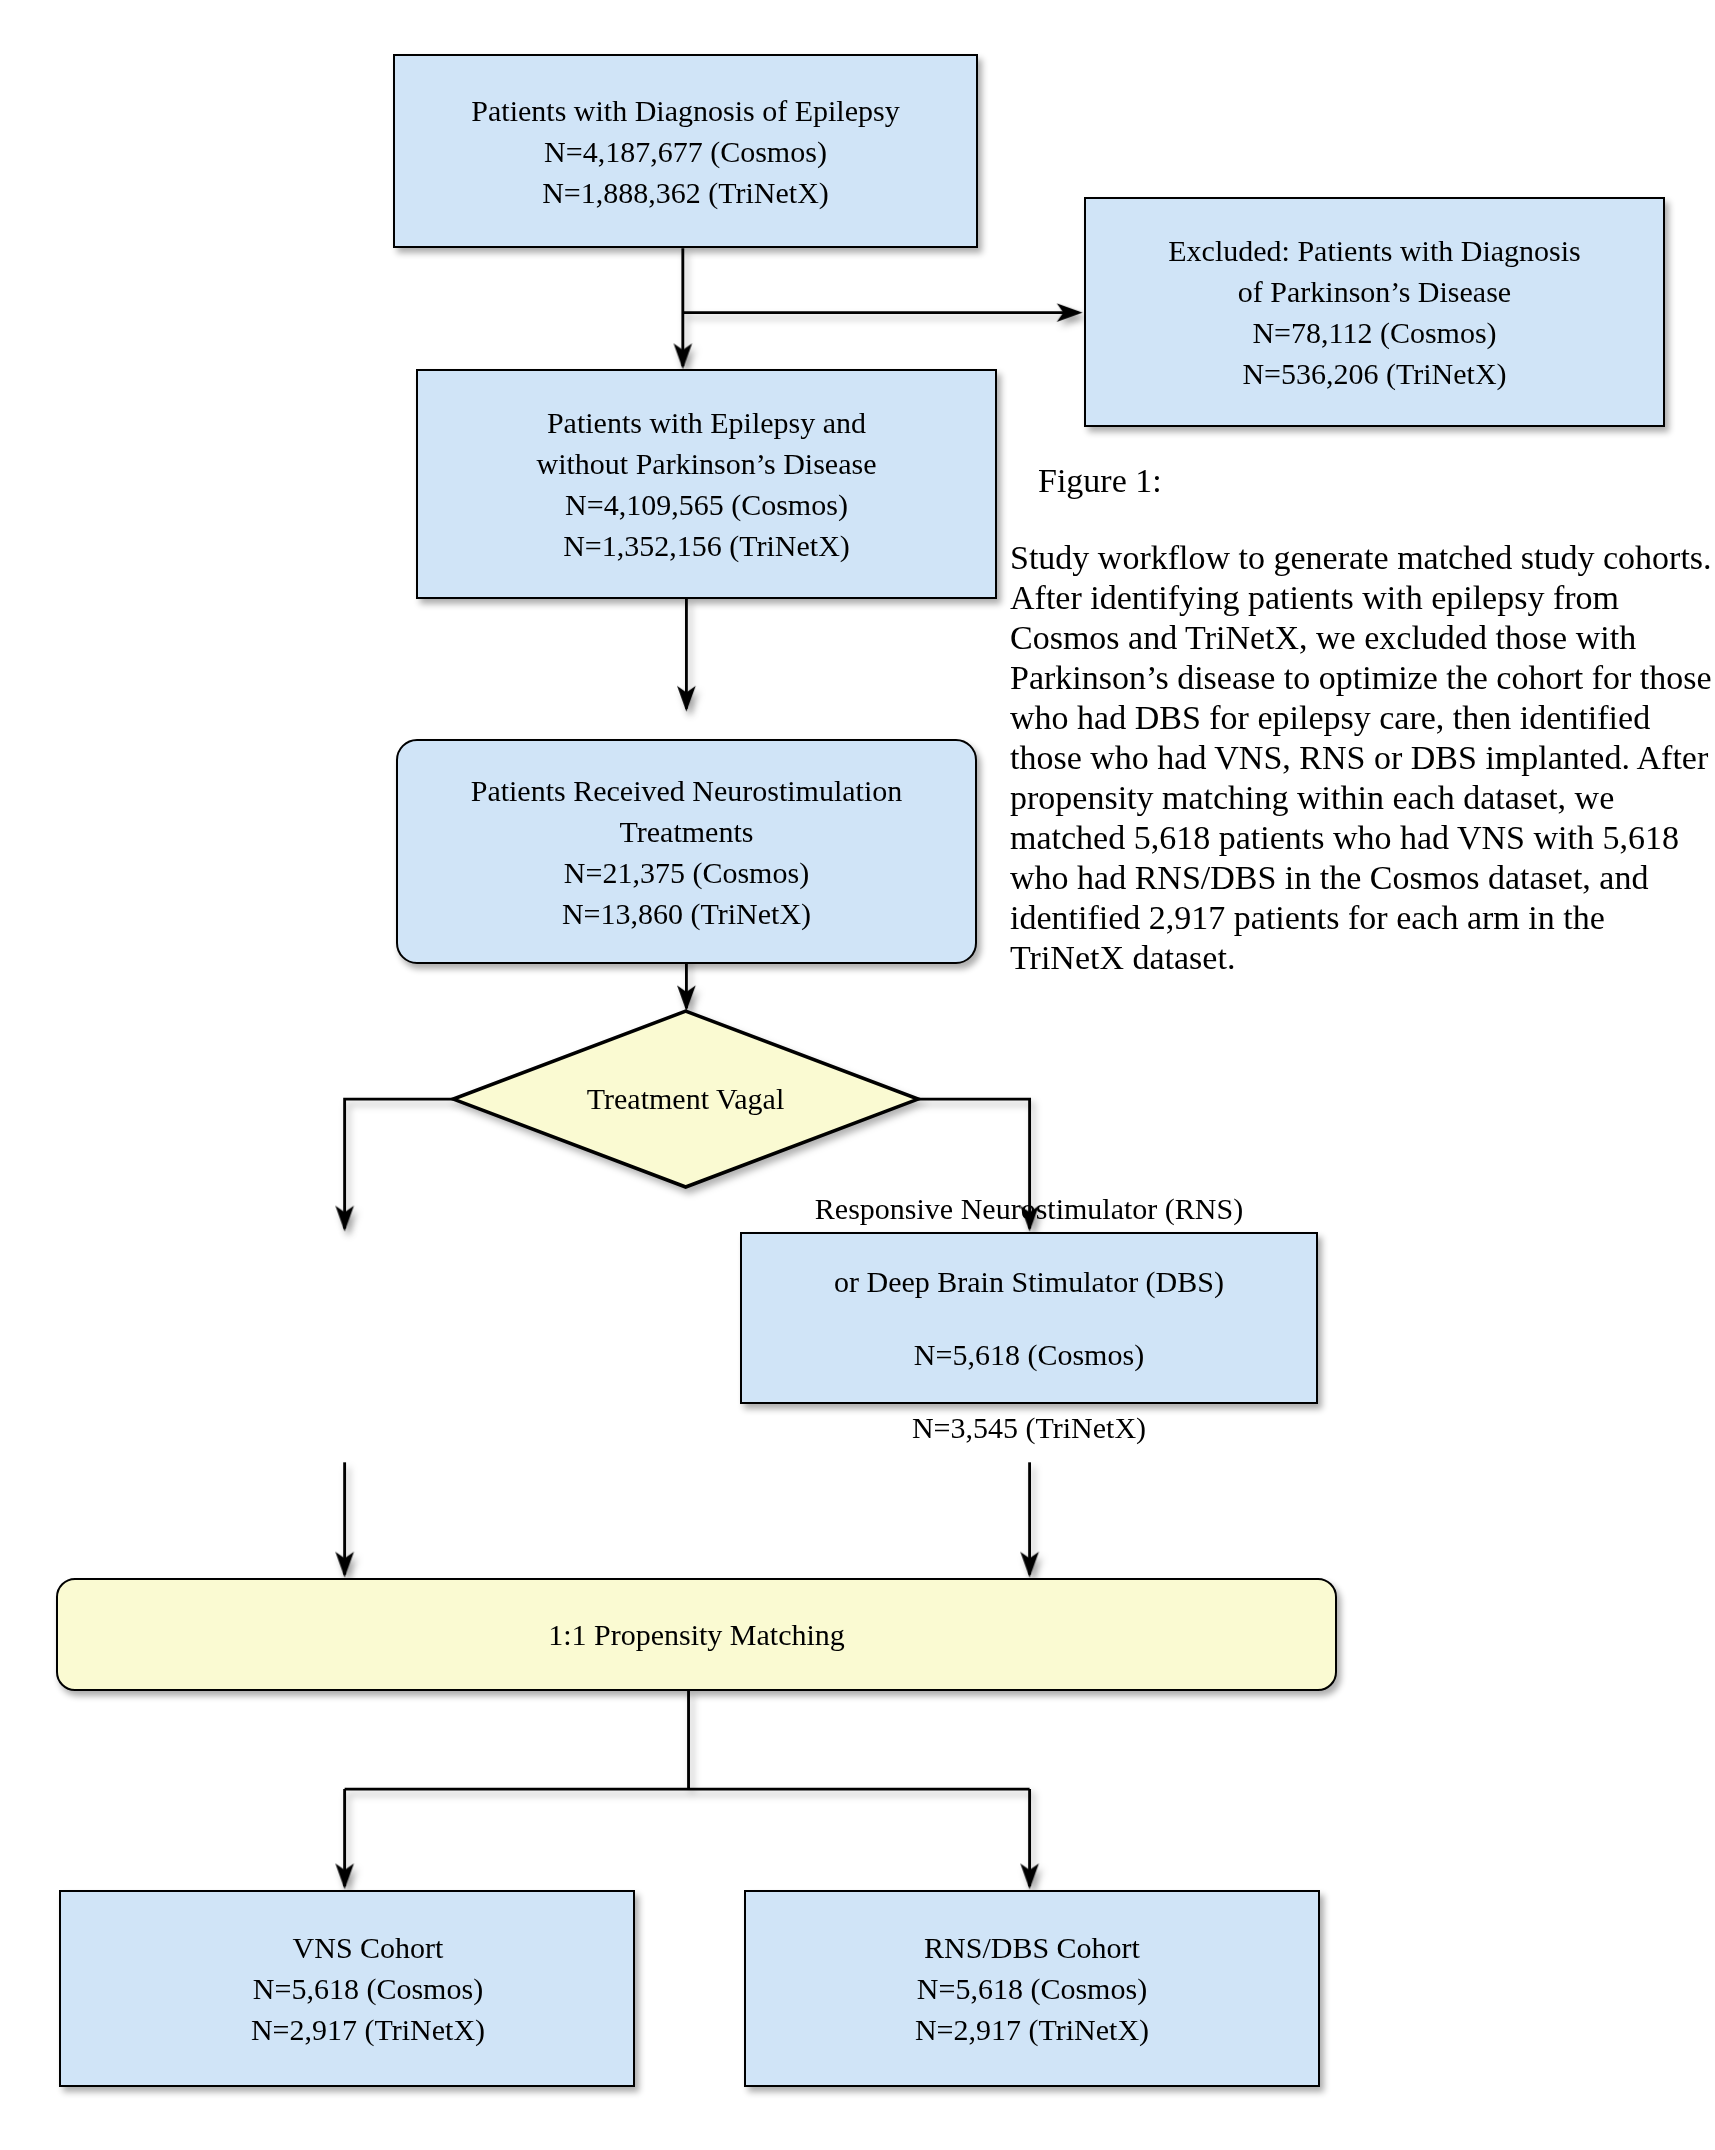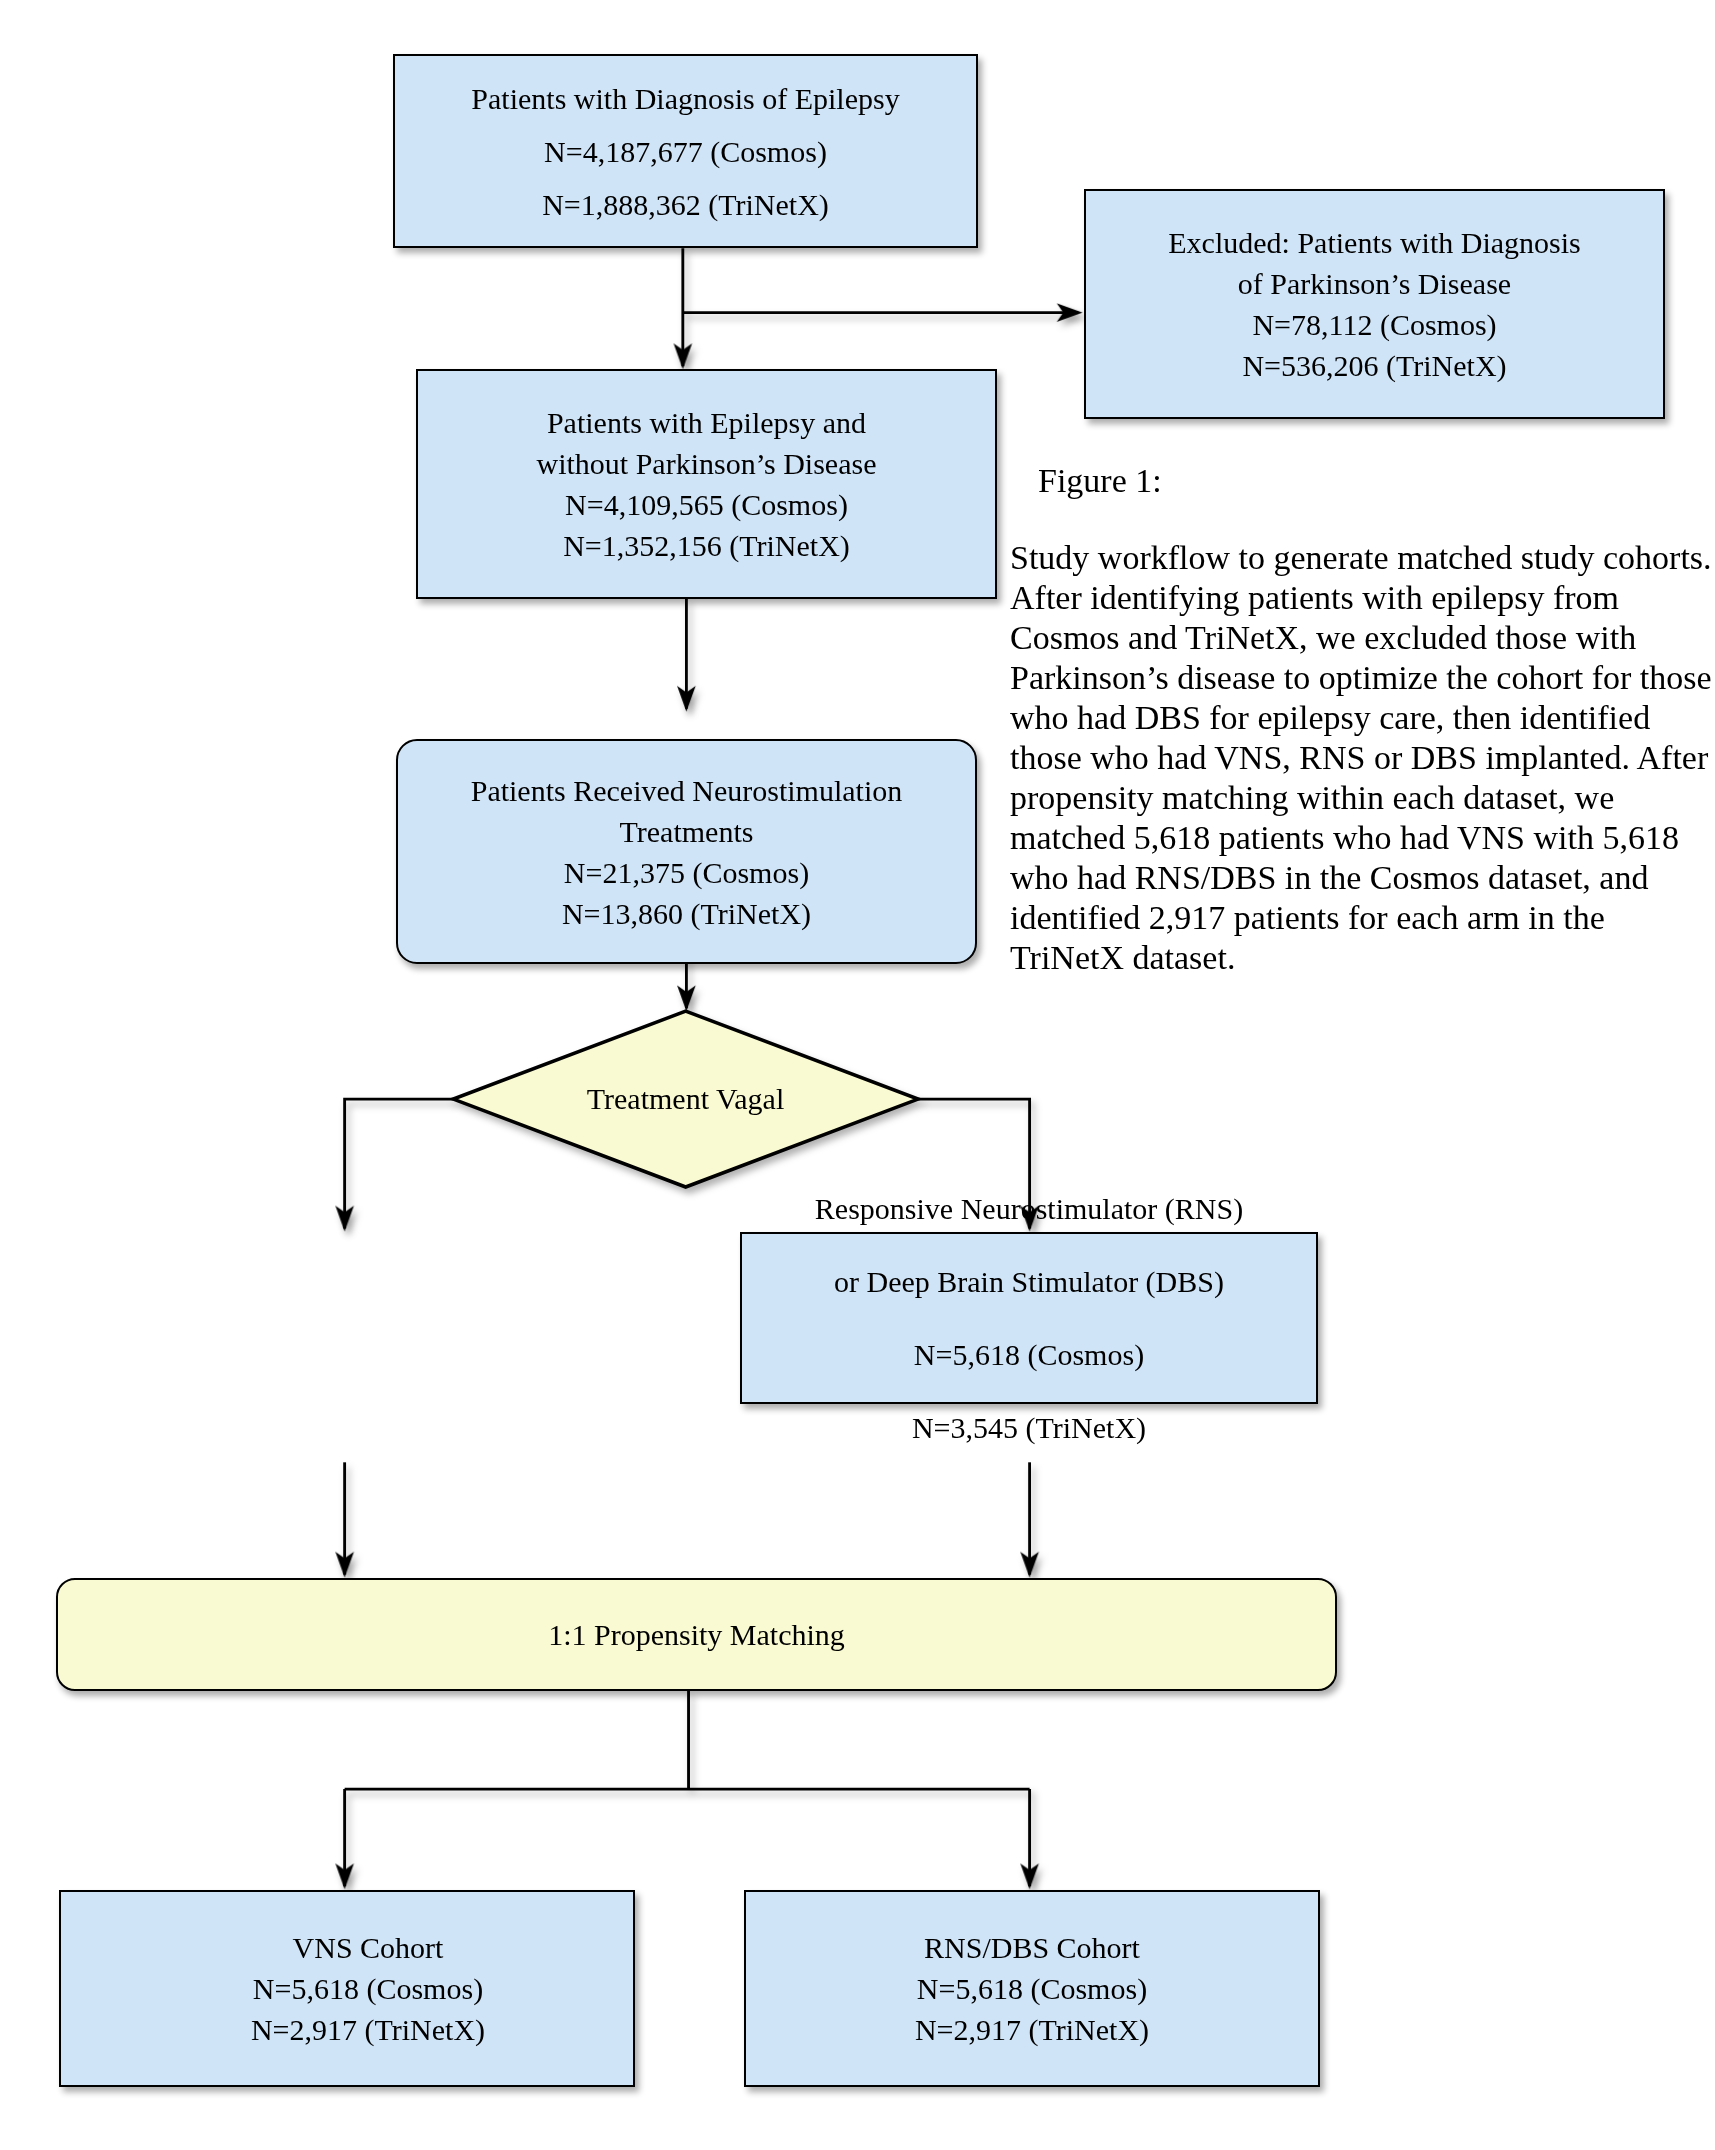--- a/index.html
+++ b/index.html
@@ -36,22 +36,22 @@
     font-size: 30px;
     line-height: 41px;
     box-shadow: 3.6px 5px 6.4px rgba(0,0,0,0.32);
   }
   .node.yellow {
     background: var(--decision-fill, #fafad2);
   }
   .node .line {
     white-space: nowrap;
   }
-  #node-epilepsy        { left: 393px;  top: 54px;   width: 585px;  height: 194px; gap: 12px; }
-  #node-excluded        { left: 1084px; top: 189px;  width: 581px;  height: 230px; }
+  #node-epilepsy        { left: 393px;  top: 54px;   width: 585px;  height: 194px; }
+  #node-excluded        { left: 1084px; top: 197px;  width: 581px;  height: 230px; }
   #node-no-parkinsons   { left: 416px;  top: 369px;  width: 581px;  height: 230px; }
   #node-neurostim       { left: 396px;  top: 739px;  width: 581px;  height: 225px; border-radius: 21px; }
   #node-vns             { left: 55px;   top: 1232px; width: 578px;  height: 230px; }
   #node-rns-dbs         { left: 740px; top: 1232px; width: 578px;  height: 172px; gap: 32px; }
   #node-matching        { left: 56px;   top: 1578px; width: 1281px; height: 113px; border-radius: 19px; }
   #node-vns-cohort      { left: 59px;   top: 1890px; width: 576px;  height: 197px; padding-left: 42px; }
   #node-rns-dbs-cohort  { left: 744px; top: 1890px; width: 576px;  height: 197px; }
 
   #diamond-label {
     position: absolute;

